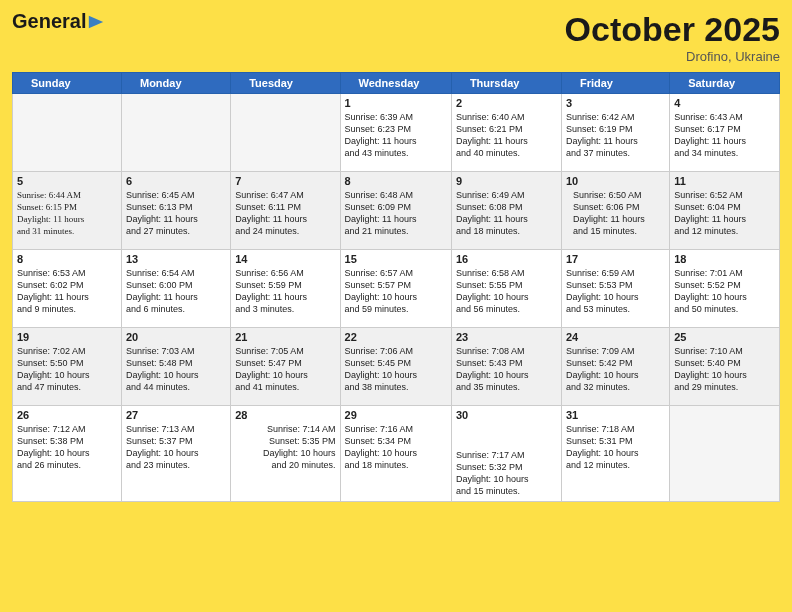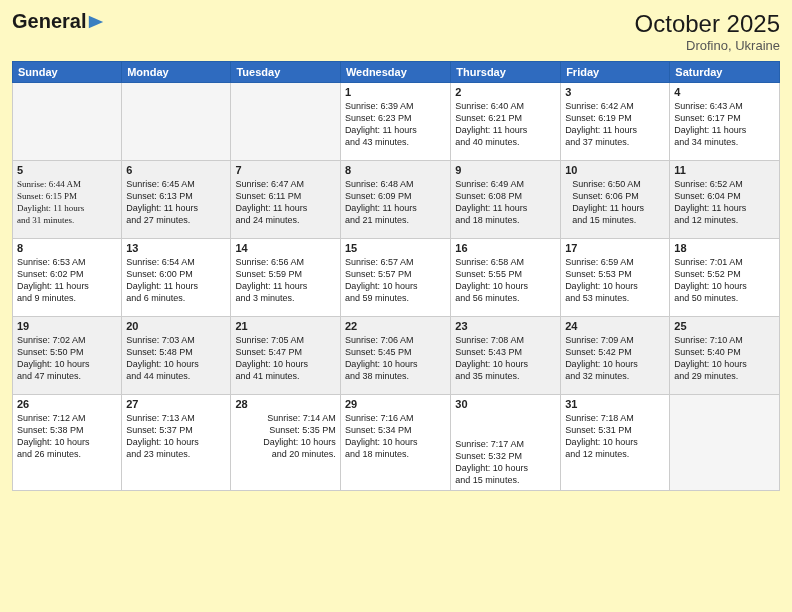--- a/index.html
+++ b/index.html
@@ -7,61 +7,61 @@
       font-family: Arial, sans-serif;
       background: #fff;
       width: 792px;
       height: 612px;
       overflow: hidden;
     }
     .container {
       width: 792px;
       height: 612px;
       padding: 10px 12px;
-      background: #fef9c3;
+      background: #fde047;
     }
     .header {
       display: flex;
       justify-content: space-between;
       align-items: flex-start;
       margin-bottom: 8px;
     }
     .logo {
       display: flex;
       align-items: center;
     }
     .logo-icon {
       width: 18px;
       height: 18px;
       margin-left: 1px;
     }
     .title-section {
       text-align: right;
     }
     .month-title {
-      font-size: 24px;
-      font-weight: normal;
+      font-size: 34px;
+      font-weight: bold;
       color: #1a1a1a;
       text-align: right;
     }
     .location {
       font-size: 13px;
       color: #555;
     }
     .calendar {
       width: 100%;
       border-collapse: collapse;
       border: 1px solid #ccc;
     }
     .calendar th {
       background-color: #2f6bbf;
       color: #fff;
       font-size: 11px;
       font-weight: bold;
-      padding: 4px 5px;
+      padding: 4px 18px;
       text-align: left;
       border: 1px solid #2560ad;
       margin-top: 12px;
     }
     .calendar td {
       vertical-align: top;
       padding: 3px 4px;
       border: 1px solid #ccc;
       font-size: 9.5px;
       color: #222;

